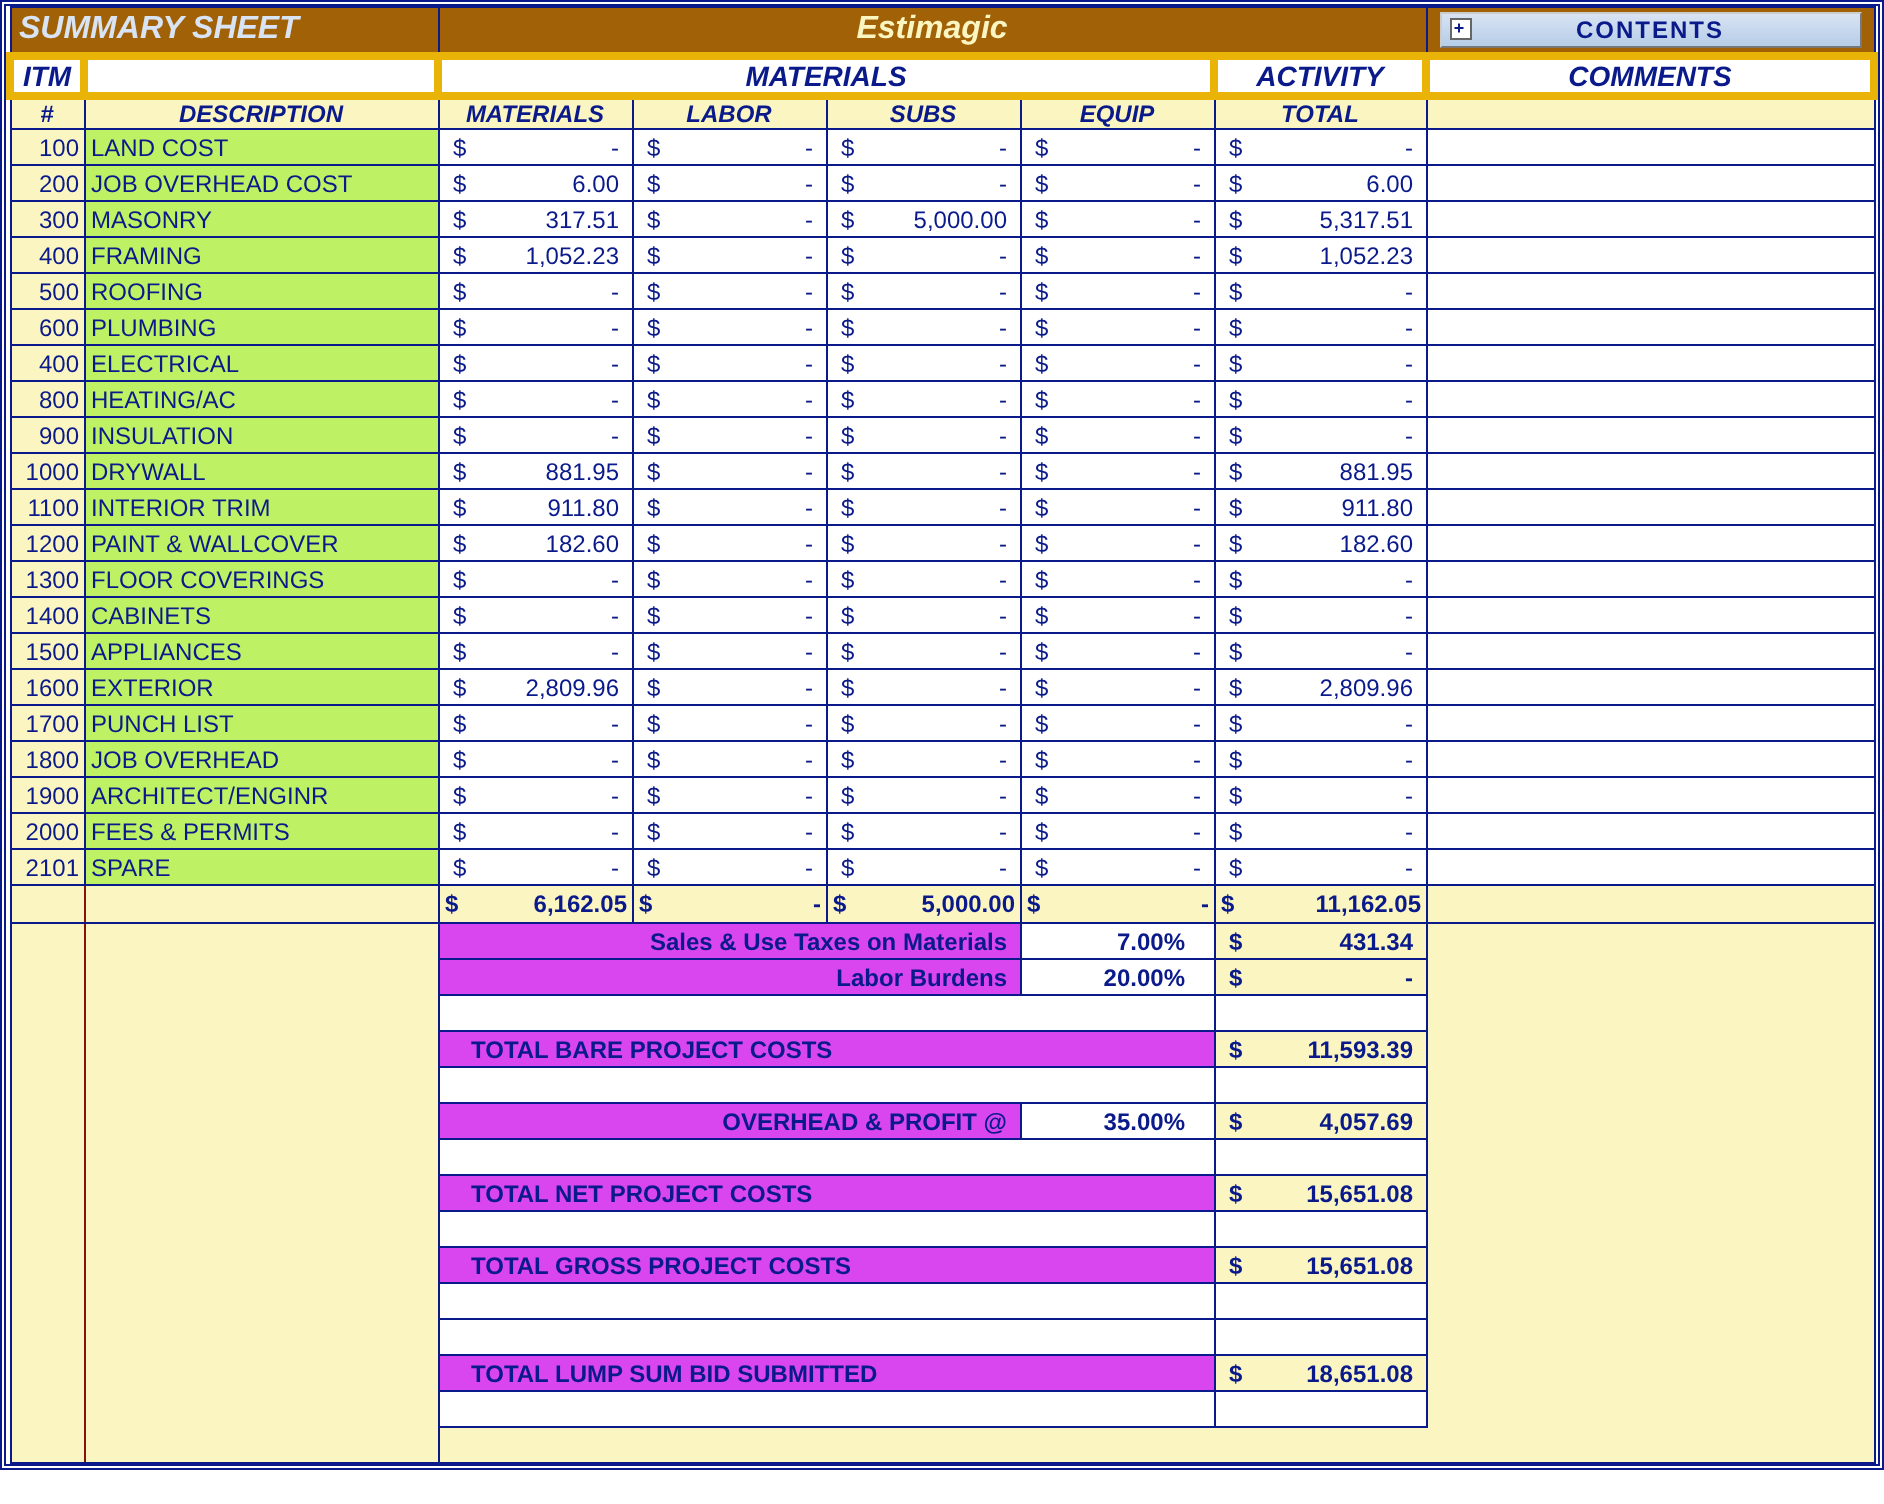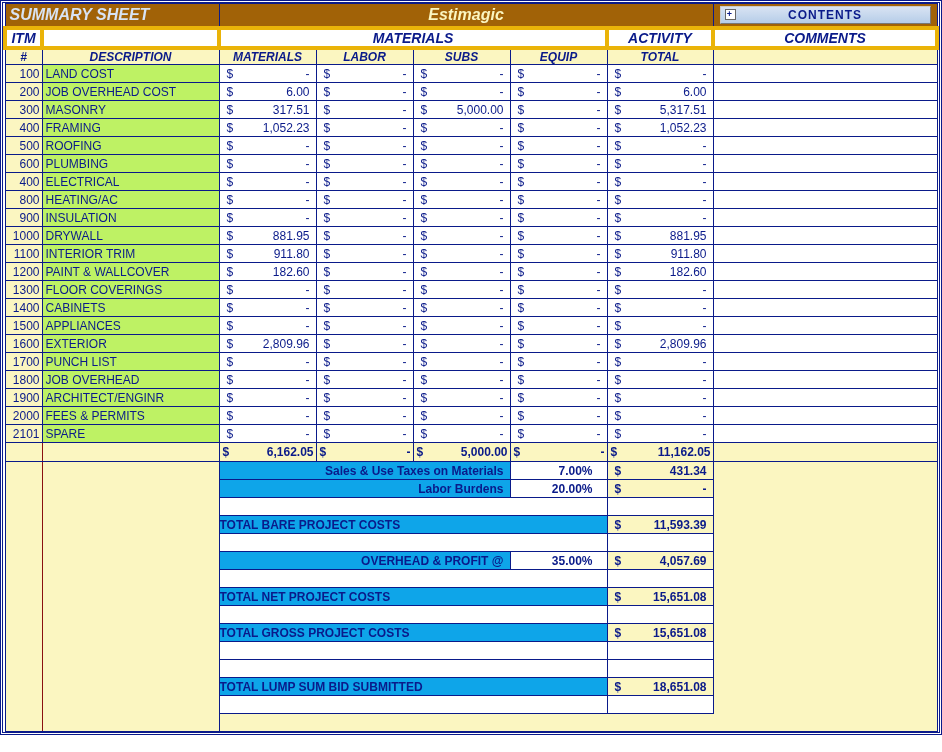--- a/index.html
+++ b/index.html
@@ -154,21 +154,22 @@
     color: #0A1A8A;
   }
   .footer .cream { background: #FBF6C1; }
   .footer .left-band { border-left:1px solid #0A1A8A; border-right: 1px solid #8A1010; background:#FBF6C1; }
   .footer .desc-band { border-right:1px solid #0A1A8A; background:#FBF6C1;}
   .footer .label-block {
     border: 1px solid #0A1A8A;
     text-align: right;
     font-weight: bold;
     padding-right: 6px;
-    background: #0ea5e9;
+    background: #d946ef;
+    padding-left: 16px;
   }
   .footer .label-block.center { text-align:left; padding-right:0; }
   .footer .pct-block {
     border: 1px solid #0A1A8A;
     text-align: right;
     padding-right: 14px;
     font-weight: bold;
     background:#fff;
   }
   .footer .value-block {

